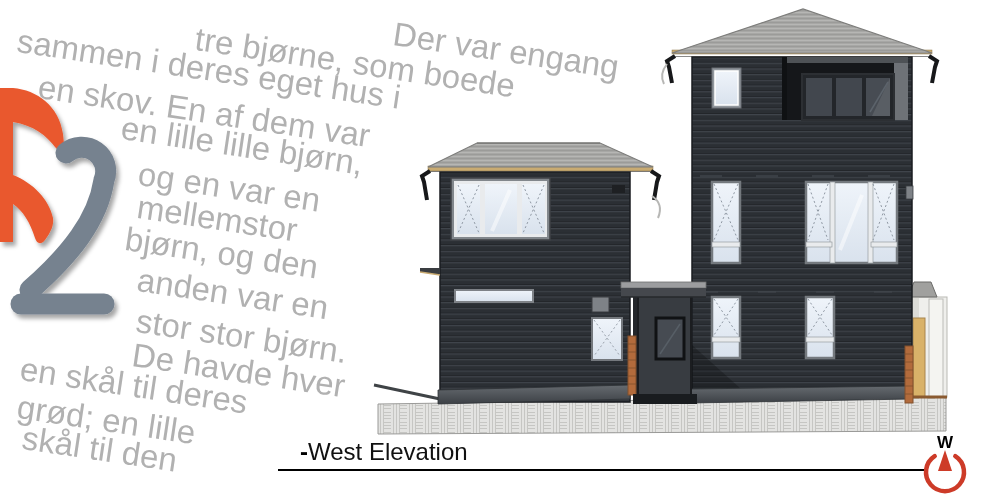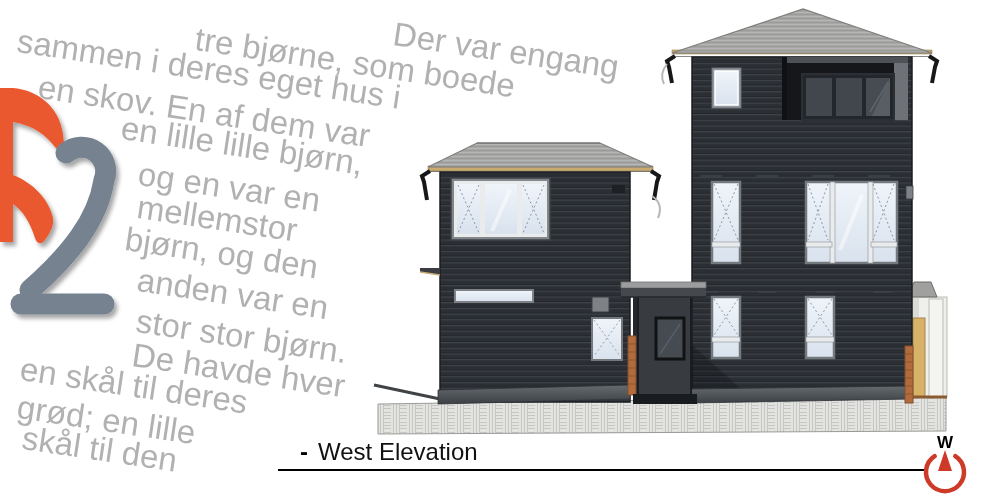--- a/index.html
+++ b/index.html
@@ -18,21 +18,21 @@
   #logo{position:absolute;left:0px;top:80px;}
   
   #elevation{position:absolute;left:0;top:0;}
   
   #titleblock{
     position:absolute;left:278px;top:438px;width:660px;height:34px;
     display:flex;align-items:baseline;color:#000;
   }
   #titleblock .proj{font-weight:bold;font-size:27px;letter-spacing:1px;}
   #titleblock .sep{font-weight:bold;font-size:24px;margin-left:22px;}
-  #titleblock .view{font-size:24px;margin-left:10px;color:#111;}
+  #titleblock .view{font-size:24px;color:#111;}
   #title-rule{
     position:absolute;left:278px;top:469px;width:646px;height:2px;background:#000;
   }
   #compass{position:absolute;left:919px;top:430px;}
 </style>
 </head>
 <body>
 
 <div id="canvas">
 

